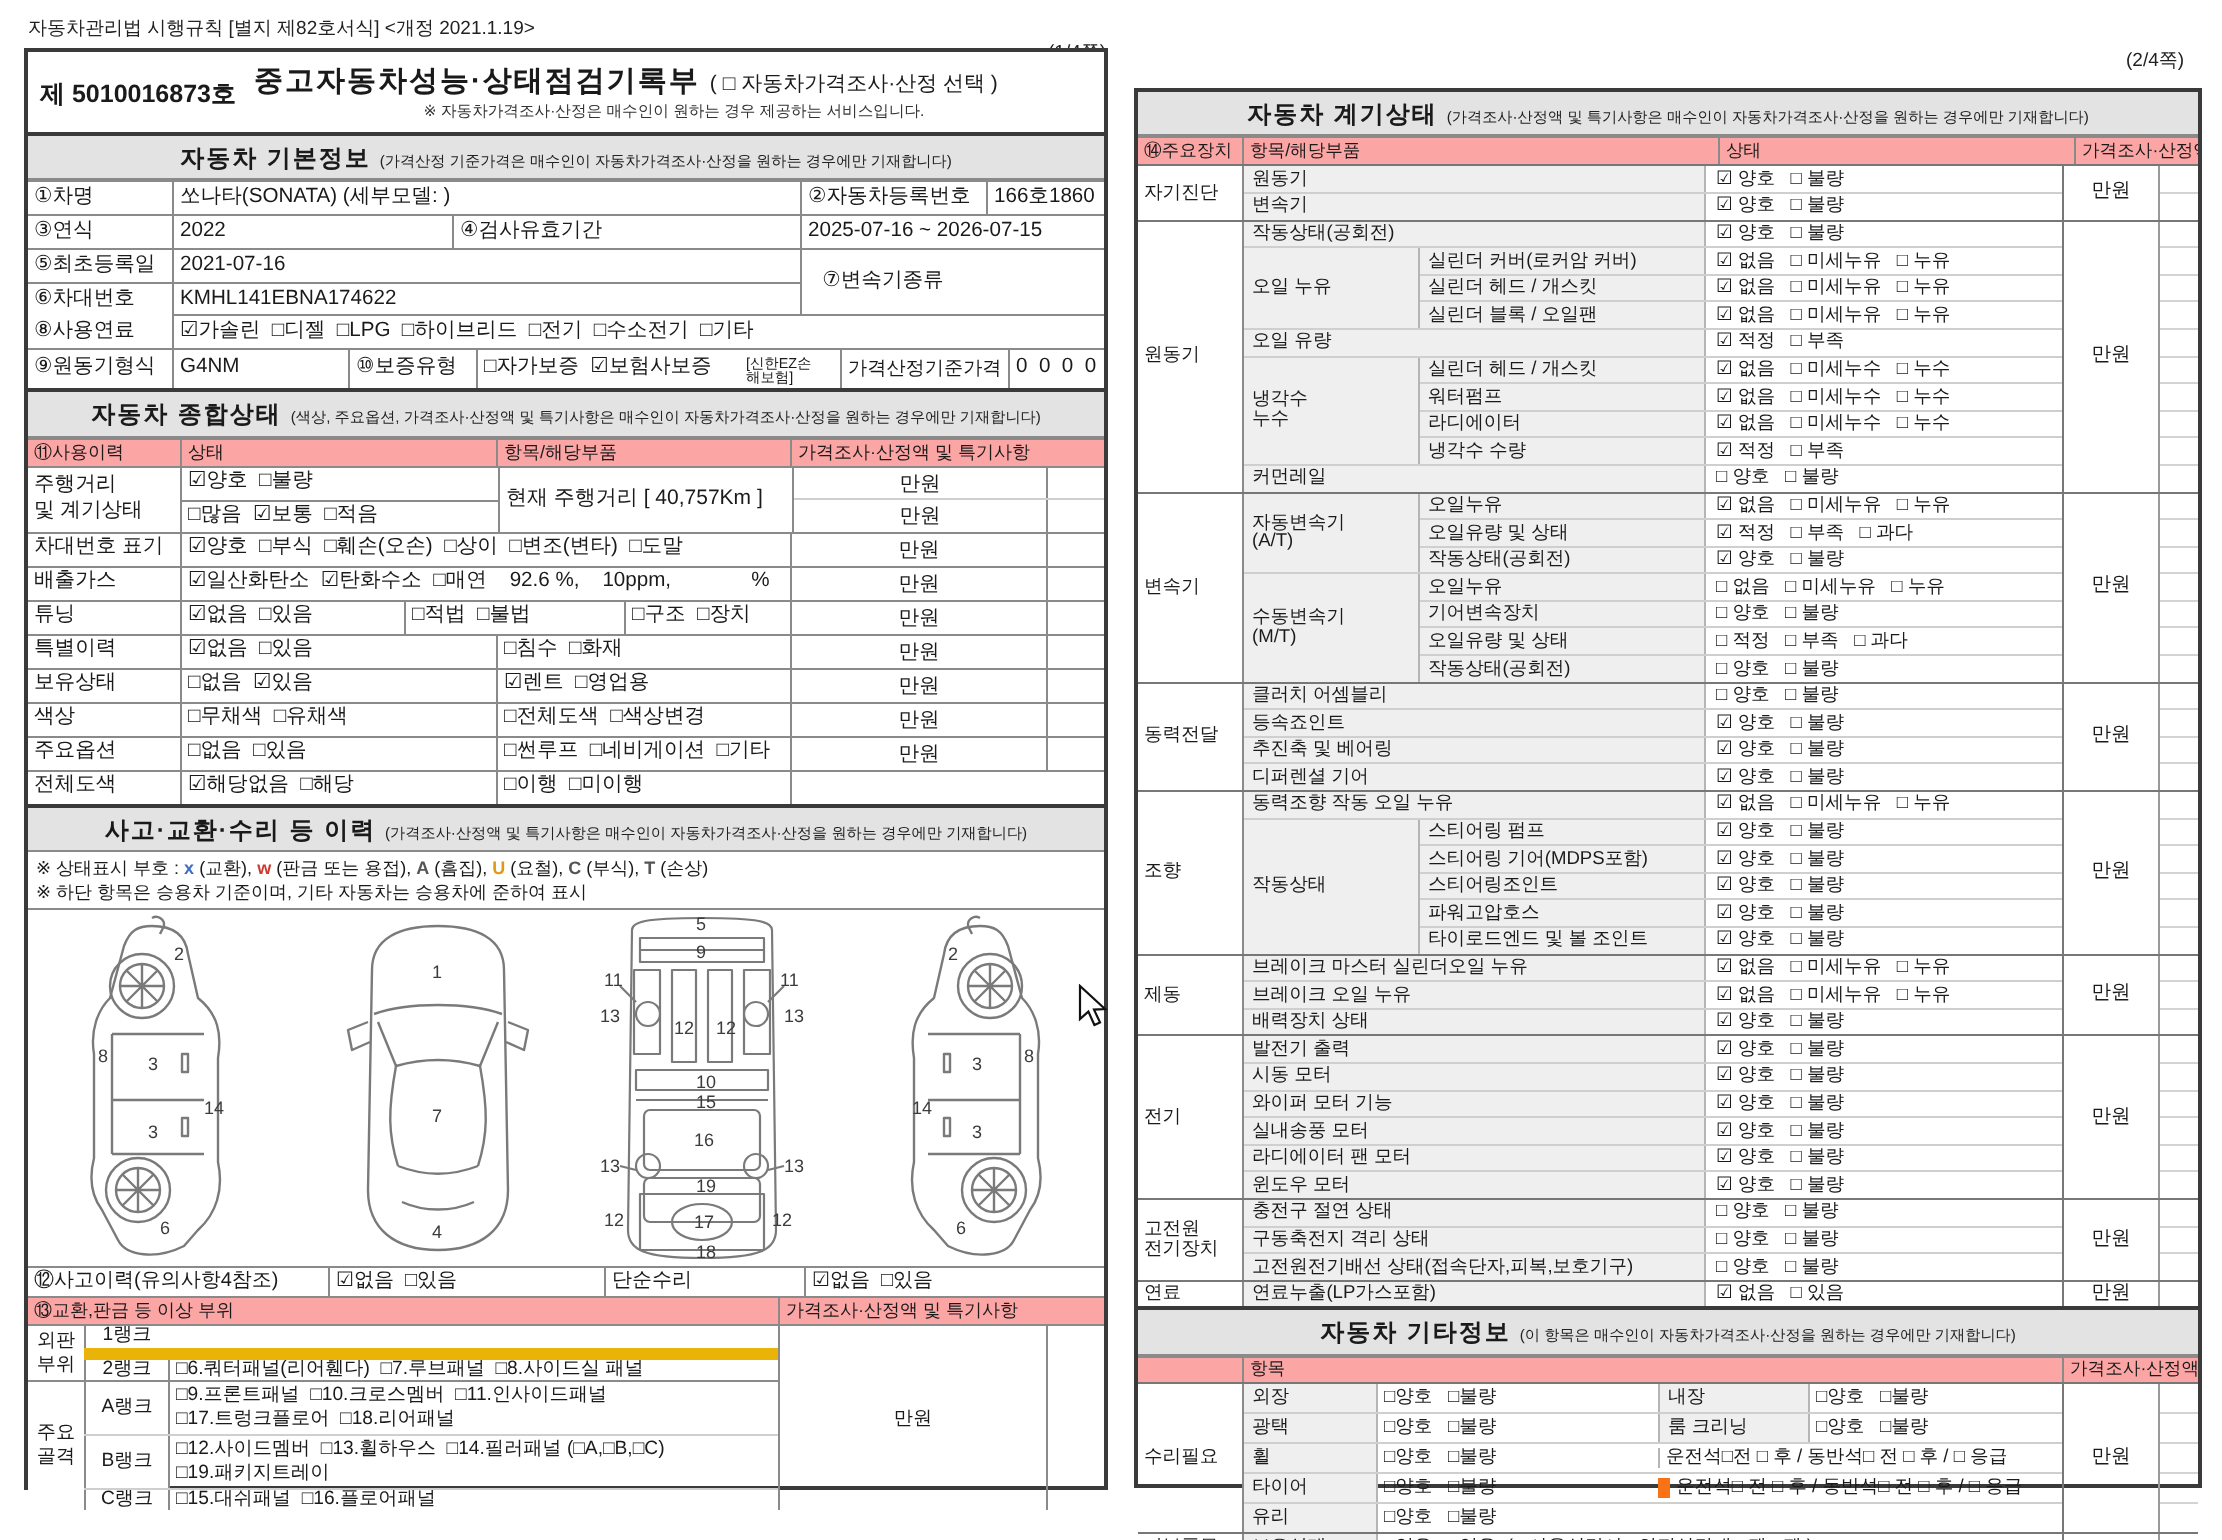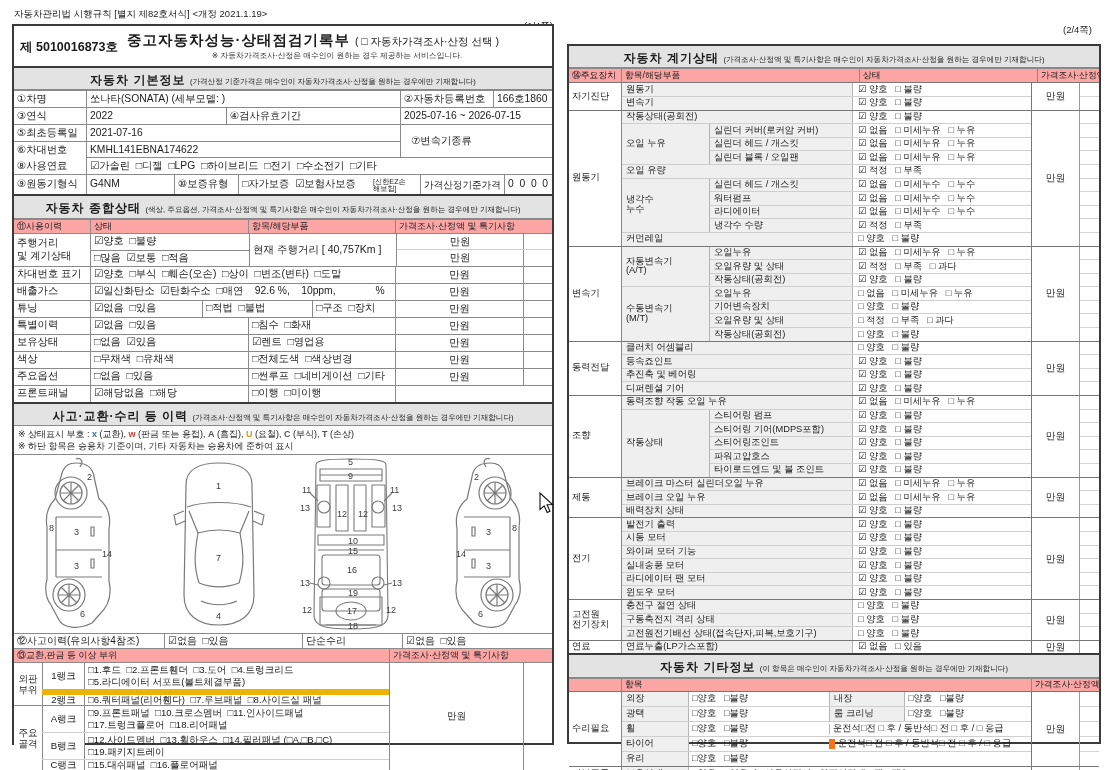--- a/index.html
+++ b/index.html
@@ -209,21 +209,21 @@
     <div class="fr">
       <div class="c lab" style="width:76px">주요옵션</div>
       <div class="c bl" style="width:158px">□없음  □있음</div>
       <div class="c bl" style="width:147px">□썬루프  □네비게이션  □기타</div>
       <div class="price bl" style="flex:1">
           <span class="mw">만원</span>
           <span class="tailc"></span>
         </div>
     </div>
     <div class="fr">
-      <div class="c lab" style="width:76px">프론트패널</div>
+      <div class="c lab" style="width:76px">전체도색</div>
       <div class="c bl" style="width:158px">☑해당없음  □해당</div>
       <div class="c bl" style="width:147px">□이행  □미이행</div>
       <div class="c bl" style="flex:1"></div>
     </div>
 
     <div class="sech">
       <span class="st">사고·교환·수리 등 이력</span>
       <span class="sn">(가격조사·산정액 및 특기사항은 매수인이 자동차가격조사·산정을 원하는 경우에만 기재합니다)</span>
     </div>
     <div class="notes">
@@ -339,22 +339,20 @@
       <div class="c bl" style="width:163px">가격조사·산정액 및 특기사항</div>
     </div>
     <div class="fr" style="font-size:9.6px">
       <div style="flex:1;display:flex;flex-direction:column">
         <div style="display:flex">
           <div class="c lab ctr wrap" style="width:28px;line-height:1.2">외판
 부위</div>
           <div style="flex:1;display:flex;flex-direction:column">
             <div style="display:flex;border-bottom:6px solid #eab308">
               <div class="c bl lab ctr" style="width:42px">1랭크</div>
-              <div class="c bl wrap" style="flex:1;line-height:1.25;padding:1px 3px">□1.후드  □2.프론트휀더  □3.도어  □4.트렁크리드
-□5.라디에이터 서포트(볼트체결부품)</div>
             </div>
             <div style="display:flex">
               <div class="c bl lab ctr" style="width:42px">2랭크</div>
               <div class="c bl" style="flex:1">□6.쿼터패널(리어휀다)  □7.루브패널  □8.사이드실 패널</div>
             </div>
           </div>
         </div>
         <div style="display:flex;border-top:1px solid #8a8a8a">
           <div class="c lab ctr wrap" style="width:28px;line-height:1.2">주요
 골격</div>

